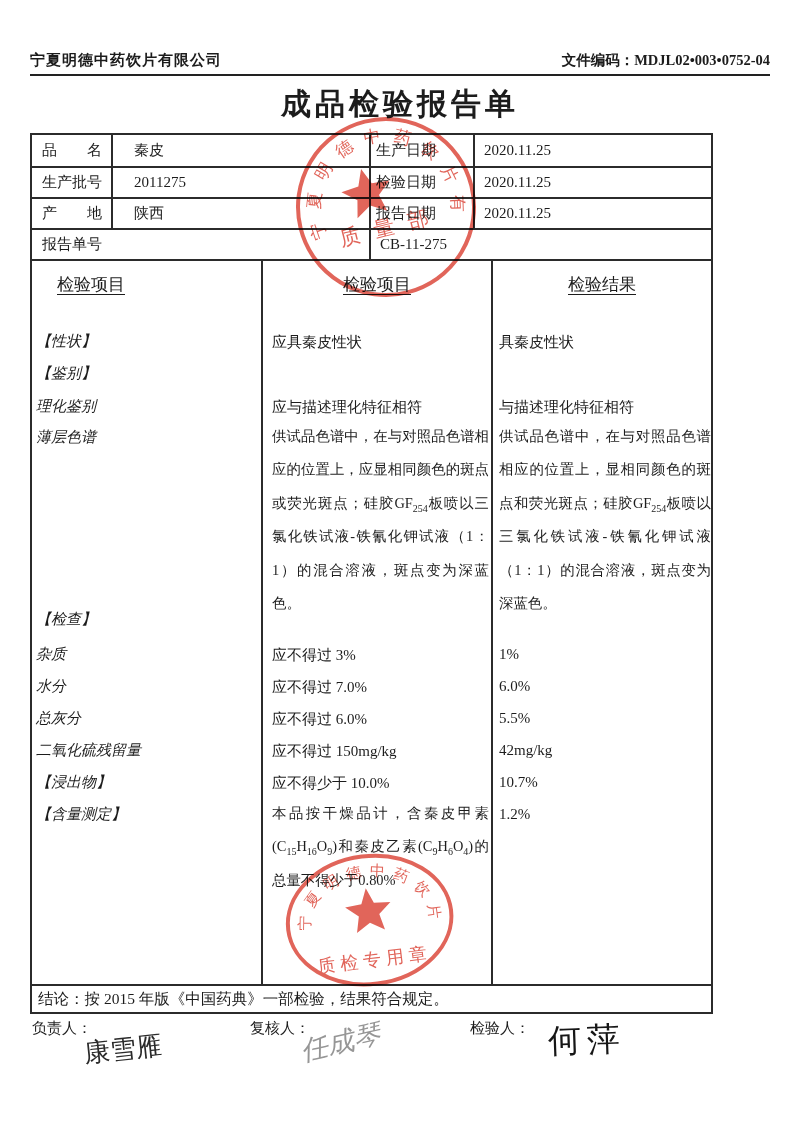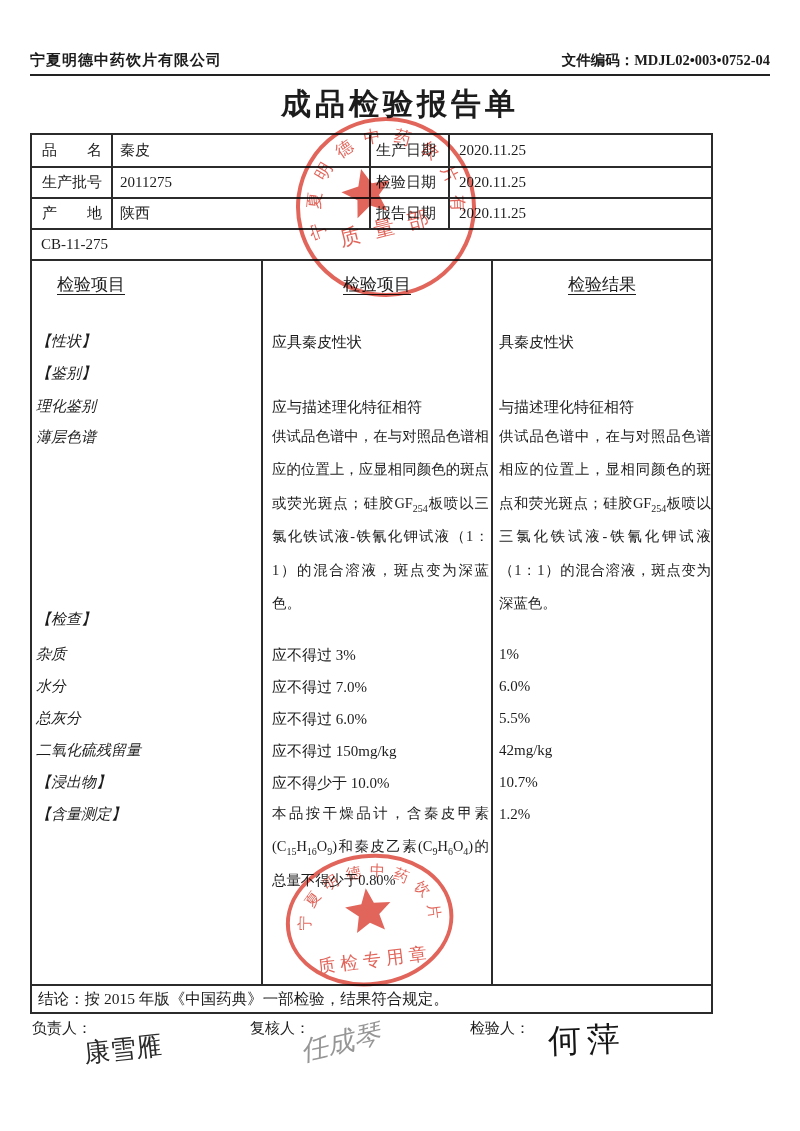--- a/index.html
+++ b/index.html
@@ -13,22 +13,22 @@
   .title{position:absolute;left:0;top:84px;width:800px;text-align:center;
          font-size:30px;font-weight:bold;letter-spacing:4px;}
   
   .info{position:absolute;left:30px;top:133px;width:683px;height:128px;
         border:2px solid #2b2b2b;box-sizing:border-box;display:grid;grid-template-rows:repeat(4,1fr);}
   .irow{display:flex;border-top:2px solid #2b2b2b;}
   .irow:first-child{border-top:none;}
   .ic{box-sizing:border-box;display:flex;align-items:center;font-size:15px;white-space:nowrap;overflow:visible;}
   .ic+.ic{border-left:2px solid #2b2b2b;}
   .w-l{width:79px;padding-left:10px;}
-  .w-v{width:258px;padding-left:7px;}
-  .w-l2{width:79px;padding-left:5px;}
+  .w-v{width:258px;padding-left:21px;}
+  .w-l2{width:104px;padding-left:5px;}
   .w-v2{flex:1;padding-left:9px;}
   .w-lw{width:337px;padding-left:10px;}
   .w-vw{flex:1;padding-left:9px;}
   
   .main{position:absolute;left:30px;top:261px;width:683px;height:725px;
         border:2px solid #2b2b2b;border-top:none;box-sizing:border-box;}
   .vline{position:absolute;top:0;bottom:0;width:2px;background:#2b2b2b;}
   .vl1{left:229px;} .vl2{left:459px;}
   .colhead{position:absolute;top:12px;font-size:17px;text-decoration:underline;text-underline-offset:4px;}
   .ch1{left:25px;}
@@ -79,20 +79,21 @@
       <div class="ic w-l2">检验日期</div>
       <div class="ic w-v2">2020.11.25</div>
     </div>
     <div class="irow">
       <div class="ic w-l">产　　地</div>
       <div class="ic w-v">陕西</div>
       <div class="ic w-l2">报告日期</div>
       <div class="ic w-v2">2020.11.25</div>
     </div>
     <div class="irow">
+      <div class="ic w-lw">报告单号</div>
       <div class="ic w-vw">CB-11-275</div>
     </div>
   </div>
 
   <div class="main">
     <div class="vline vl1"></div>
     <div class="vline vl2"></div>
 
     <div class="colhead ch1">检验项目</div>
     <div class="colhead ch2">检验项目</div>

